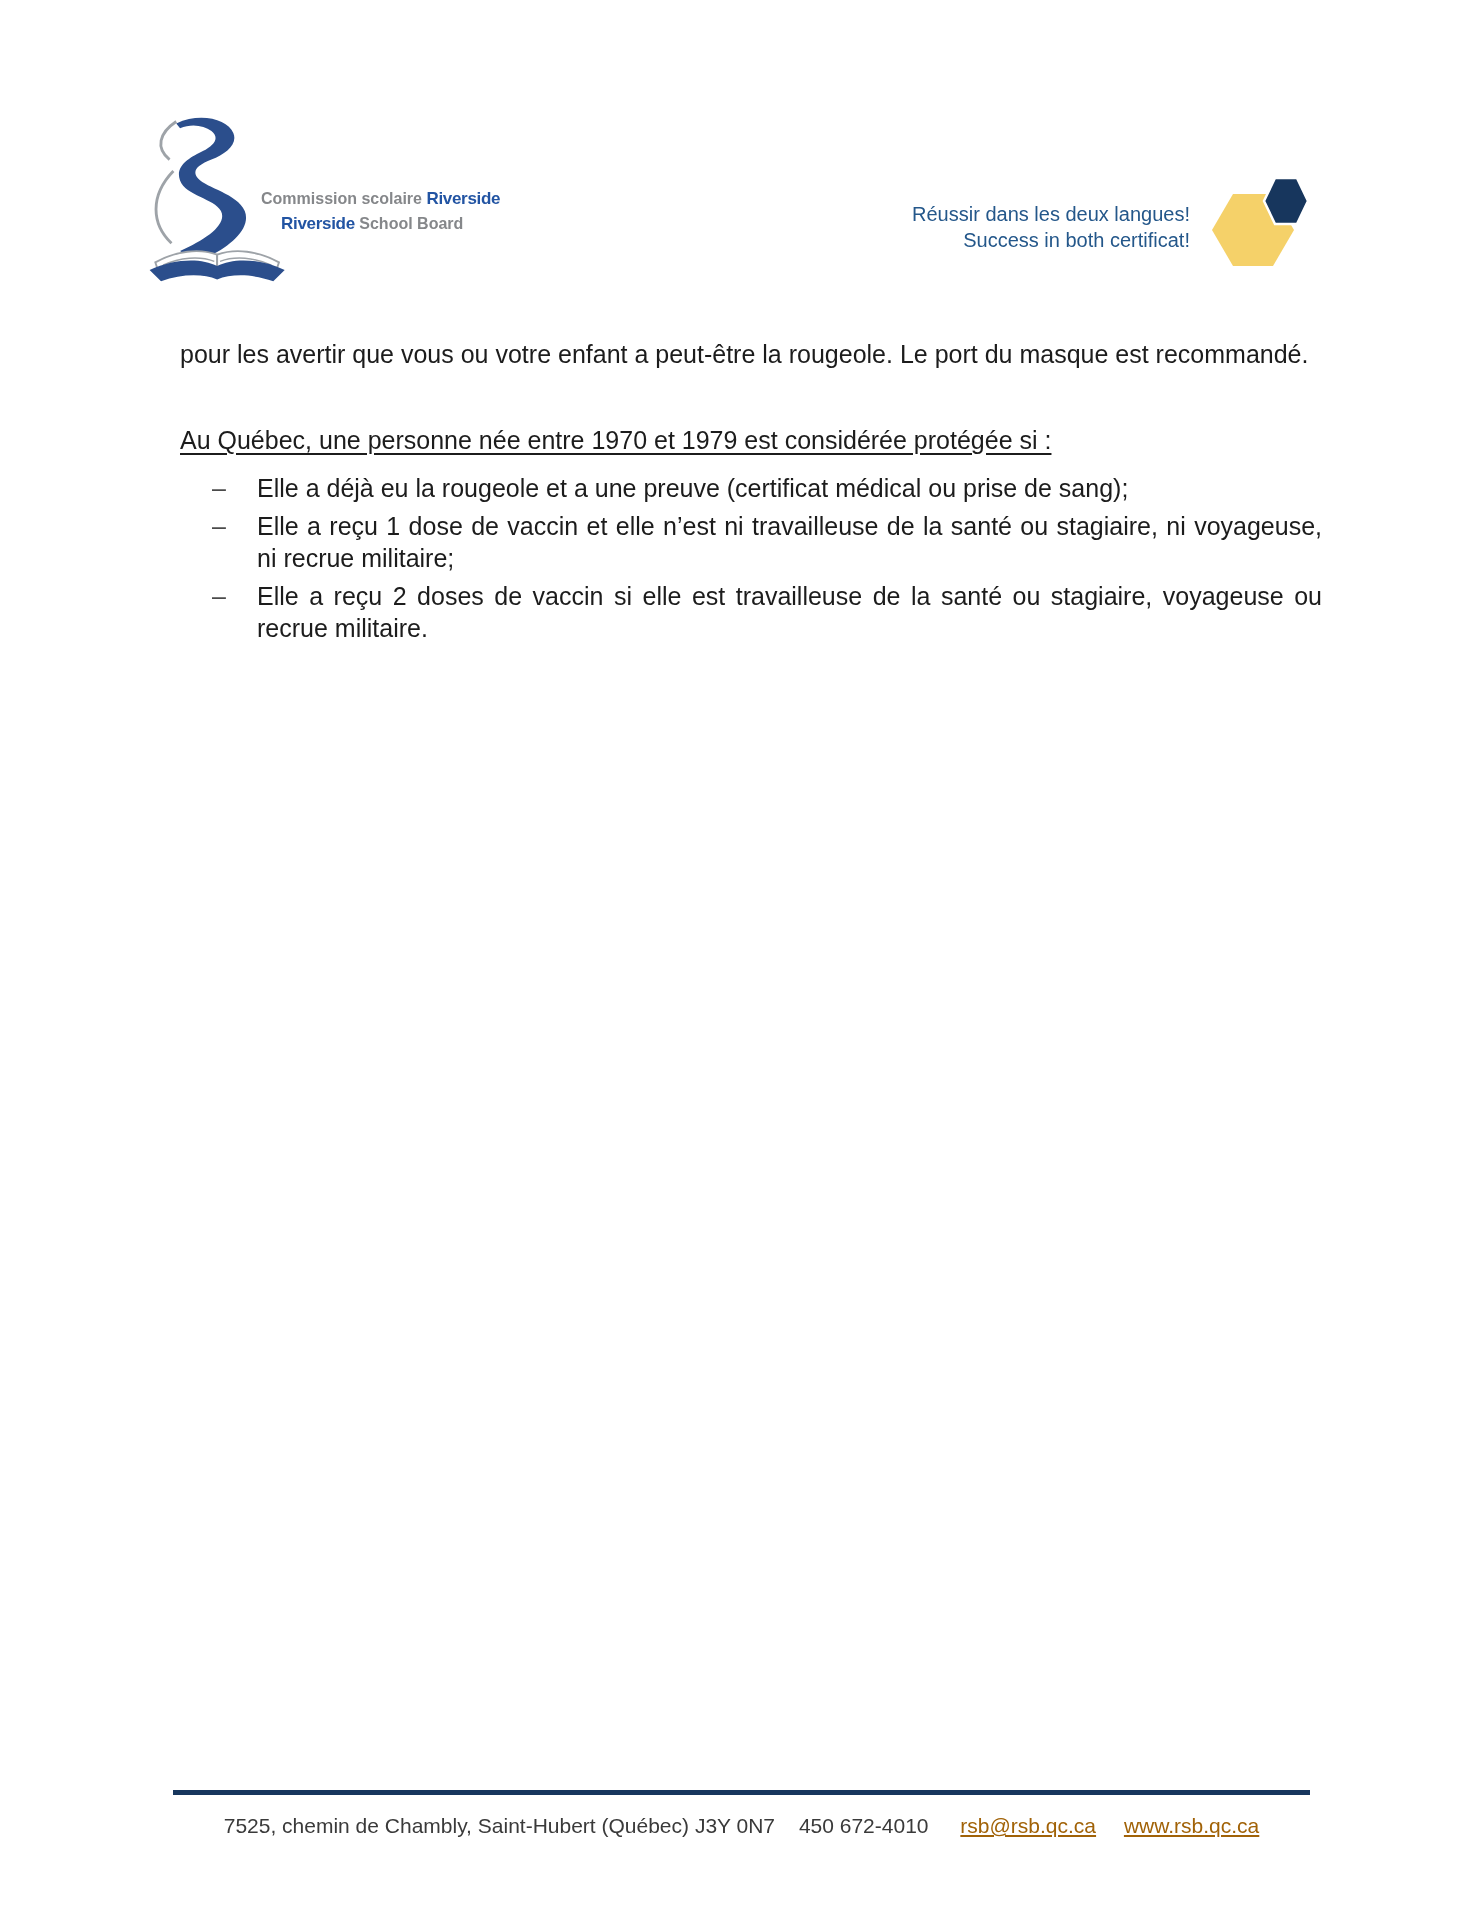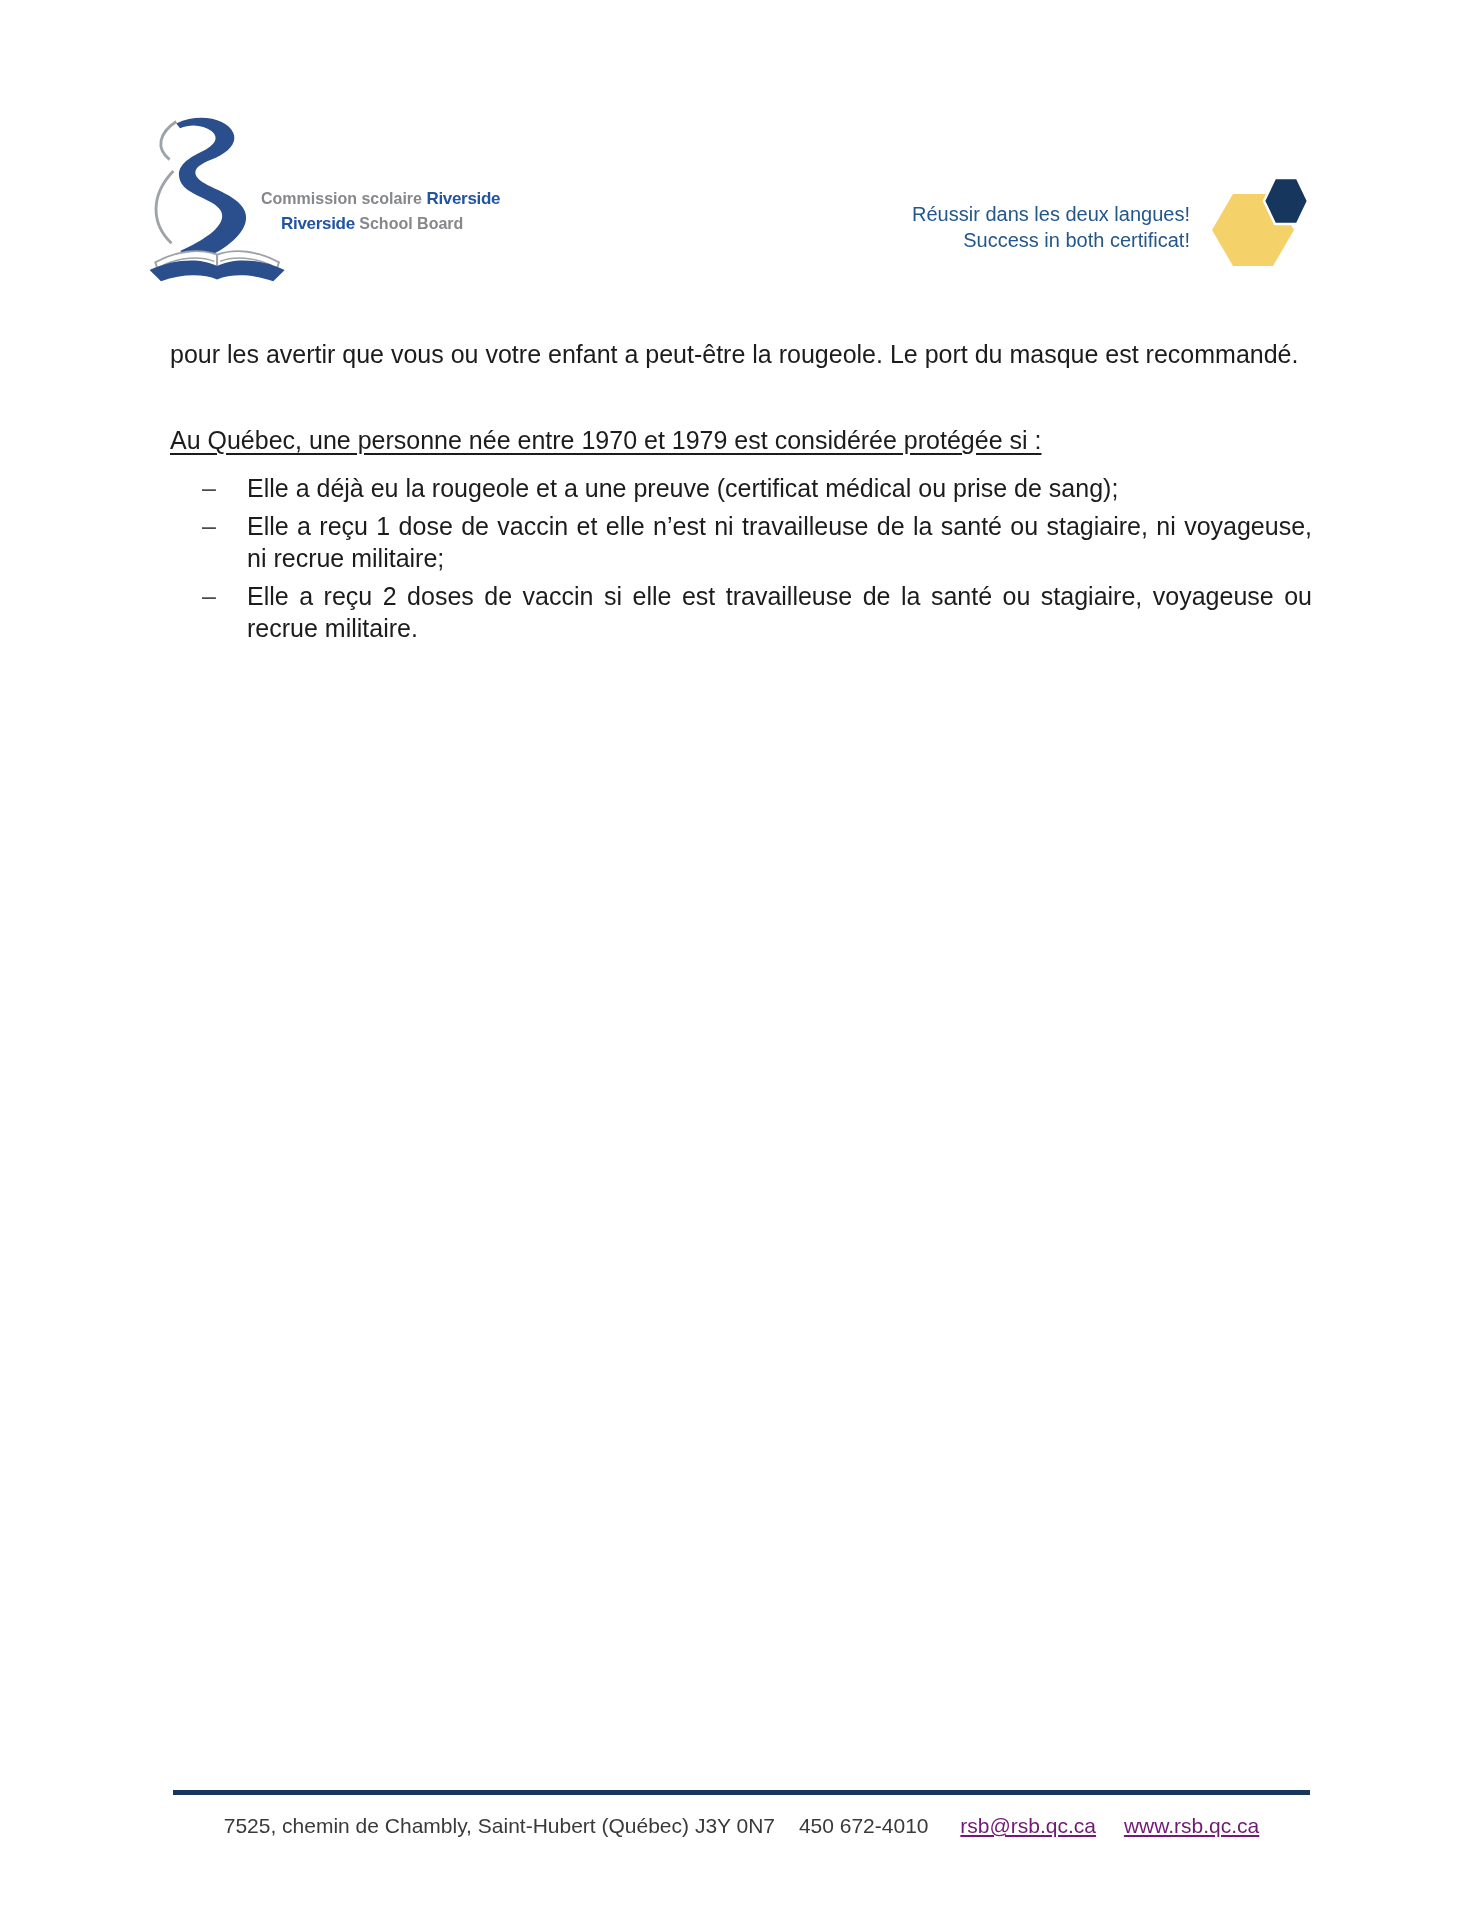--- a/index.html
+++ b/index.html
@@ -23,21 +23,21 @@
   .tagline {
     position: absolute; left: 690px; top: 201px; width: 500px;
     text-align: right; color: #24578A;
     font-size: 20px; line-height: 26px;
   }
 
   .hex-mark { position: absolute; left: 1198px; top: 172px; width: 118px; height: 100px; }
 
   
   .content {
-    position: absolute; left: 170px; top: 339px; width: 1142px;
+    position: absolute; left: 180px; top: 339px; width: 1142px;
     font-size: 25px; line-height: 31px;
   }
   .content p { margin: 0; text-align: justify; }
   .content .heading {
     margin: 55px 0 16px 0;
     text-decoration: underline;
     text-underline-offset: 4px;
     text-align: left;
   }
   .content ul {
@@ -57,21 +57,21 @@
   .footer-rule {
     position: absolute; left: 173px; top: 1790px;
     width: 1137px; height: 5px; background: #17365D;
   }
   .footer-text {
     position: absolute; left: 173px; top: 1813px; width: 1137px;
     text-align: center; font-size: 21px; line-height: 26px; color: #3a3a3a;
     white-space: nowrap;
   }
   .footer-text .phone { margin-left: 18px; }
-  .footer-text .link { color: #701a75; text-decoration: underline; cursor: pointer; }
+  .footer-text .link { color: #a16207; text-decoration: underline; cursor: pointer; }
   .footer-text .email { margin-left: 26px; }
   .footer-text .website { margin-left: 22px; }
 </style>
 </head>
 <body>
 
 <div class="page">
 
   <div class="logo-art">
     <svg viewBox="0 0 160 185" width="154" height="176" aria-hidden="true">

